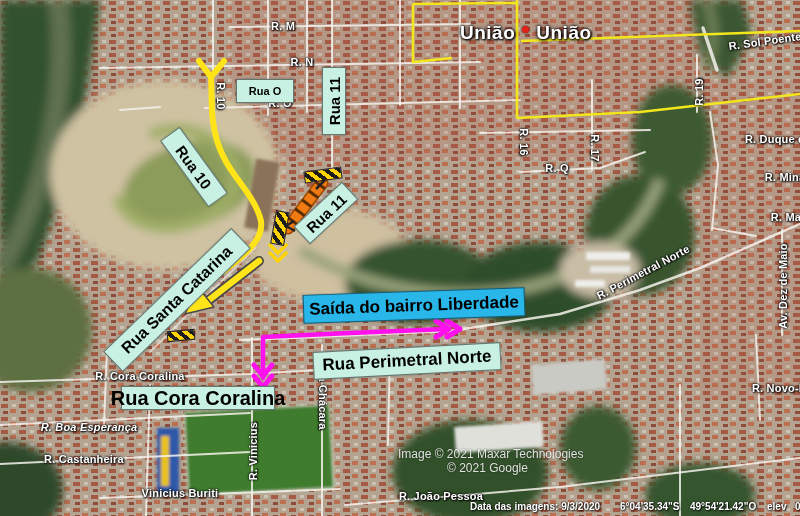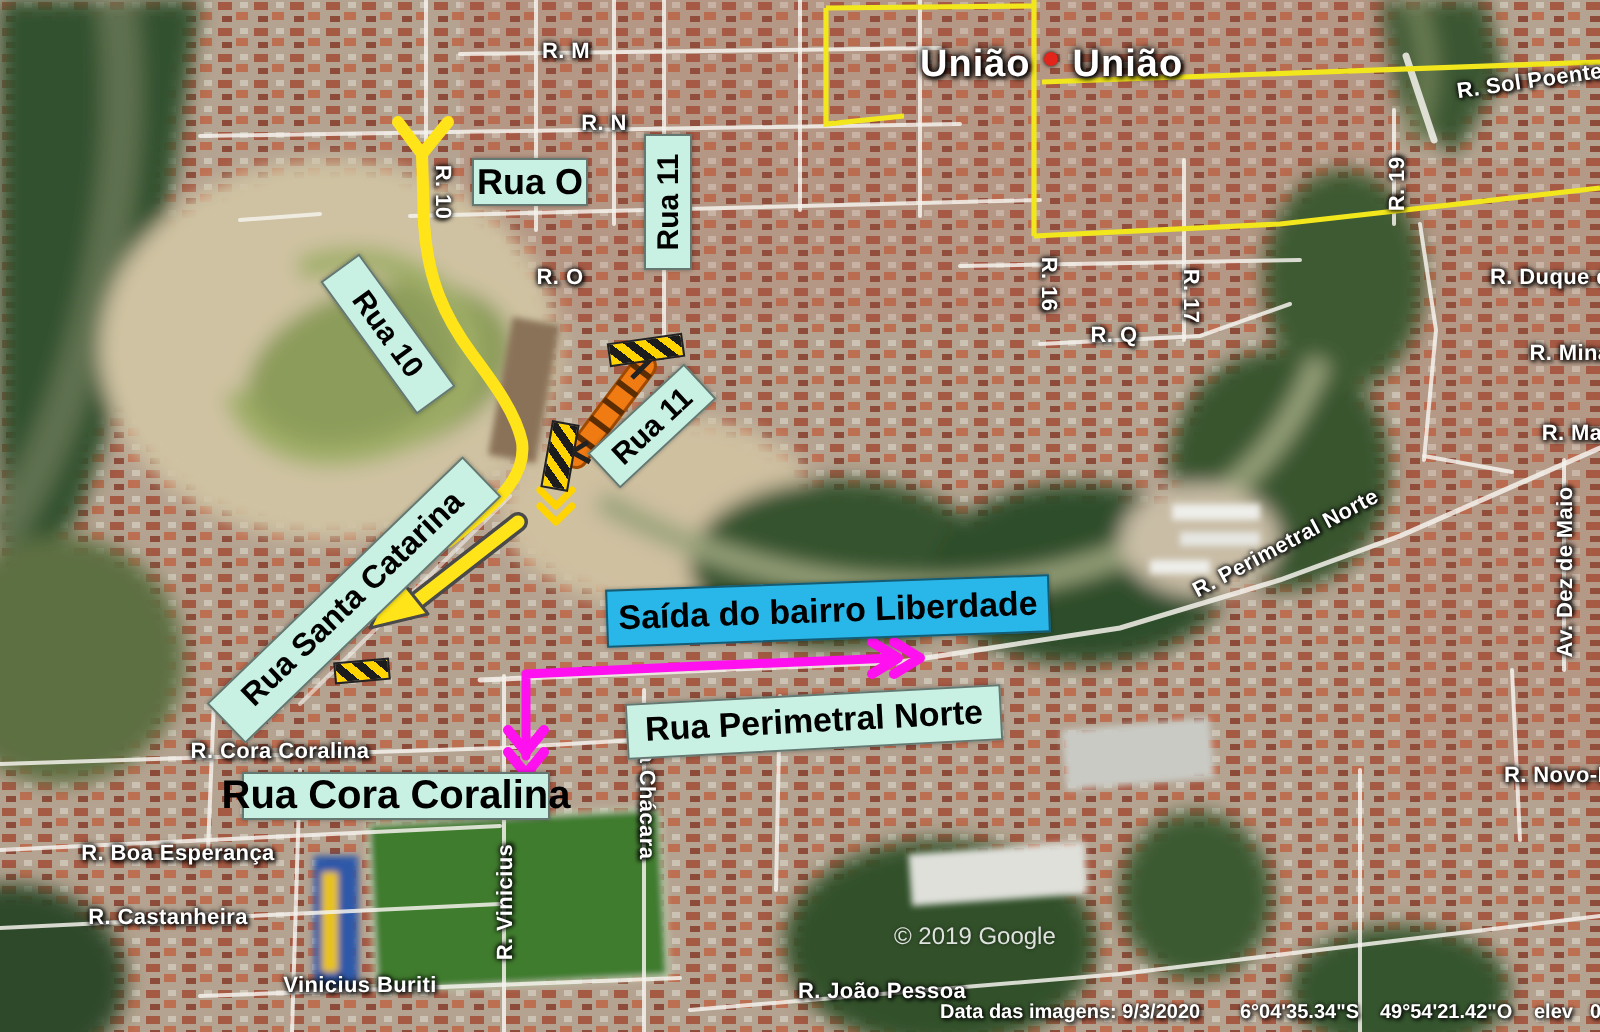--- a/index.html
+++ b/index.html
@@ -124,35 +124,35 @@
       <path d="M413,4 L517,3"></path>
       <path d="M413,4 L413,62 L452,58"></path>
       <path d="M517,0 L517,118"></path>
       <path d="M521,41 L800,31"></path>
       <path d="M517,118 L640,112 L800,94"></path>
     </g>
   </svg>
 
   <div class="road-label" style="left:283px;top:26px;">R. M</div>
   <div class="road-label" style="left:302px;top:62px;">R. N</div>
-  <div class="road-label" style="left:280px;top:103px;margin-top:36px;">R. O</div>
+  <div class="road-label" style="left:280px;top:103px;">R. O</div>
   <div class="road-label" style="left:557px;top:168px;">R. Q</div>
   <div class="road-label" style="left:221px;top:96px;transform:translate(-50%,-50%) rotate(90deg);">R. 10</div>
   <div class="road-label" style="left:524px;top:142px;transform:translate(-50%,-50%) rotate(90deg);">R. 16</div>
   <div class="road-label" style="left:595px;top:148px;transform:translate(-50%,-50%) rotate(90deg);">R. 17</div>
   <div class="road-label" style="left:699px;top:92px;transform:translate(-50%,-50%) rotate(-90deg);">R. 19</div>
   <div class="road-label" style="left:765px;top:41px;transform:translate(-50%,-50%) rotate(-8deg);">R. Sol Poente</div>
   <div class="road-label" style="left:775px;top:139px;">R. Duque d</div>
   <div class="road-label" style="left:785px;top:177px;">R. Mina</div>
   <div class="road-label" style="left:786px;top:217px;">R. Ma</div>
   <div class="road-label" style="left:783px;top:286px;transform:translate(-50%,-50%) rotate(-90deg);">Av. Dez de Maio</div>
   <div class="road-label" style="left:643px;top:272px;transform:translate(-50%,-50%) rotate(-28deg);">R. Perimetral Norte</div>
   <div class="road-label" style="left:777px;top:388px;">R. Novo-I</div>
   <div class="road-label" style="left:140px;top:376px;">R. Cora Coralina</div>
-  <div class="road-label" style="left:89px;top:427px;">R. Boa Esperança</div>
+  <div class="road-label" style="left:89px;top:427px;font-style:italic;">R. Boa Esperança</div>
   <div class="road-label" style="left:84px;top:459px;">R. Castanheira</div>
   <div class="road-label" style="left:180px;top:493px;">Vinicius Buriti</div>
   <div class="road-label" style="left:441px;top:496px;">R. João Pessoa</div>
   <div class="road-label" style="left:253px;top:451px;transform:translate(-50%,-50%) rotate(-90deg);">R. Vinicius</div>
   <div class="road-label" style="left:323px;top:399px;transform:translate(-50%,-50%) rotate(90deg);">da Chácara</div>
 
   <div class="place-label" style="left:460px;top:22px;">
     <span>União</span>
     <span class="place-dot"></span>
     <span>União</span>
@@ -190,29 +190,30 @@
       <path d="M447,321 L460,329 L447,337" stroke-width="5"></path>
       <path d="M254,365 L263,376 L272,365" stroke-width="5"></path>
       <path d="M254,376 L263,387 L272,376" stroke-width="5"></path>
     </g>
   </svg>
 
   <div class="hatch" style="left:304px;top:169px;width:36px;height:10px;transform:rotate(-8deg);"></div>
   <div class="hatch" style="left:273px;top:211px;width:12px;height:32px;transform:rotate(10deg);"></div>
   <div class="hatch" style="left:167px;top:330px;width:26px;height:9px;transform:rotate(-5deg);"></div>
 
-  <div class="callout" style="left:236px;top:79px;width:56px;height:22px;font-size:18px;">Rua O</div>
+  <div class="callout" style="left:236px;top:79px;width:56px;height:22px;font-size:11px;">Rua O</div>
   <div class="callout" style="left:300px;top:89px;width:66px;height:22px;font-size:15px;transform:rotate(-90deg);">Rua 11</div>
   <div class="callout" style="left:153px;top:155px;width:80px;height:22px;font-size:15px;transform:rotate(54deg);">Rua 10</div>
   <div class="callout" style="left:293px;top:201px;width:64px;height:22px;font-size:15px;transform:rotate(-43deg);">Rua 11</div>
   <div class="callout" style="left:88px;top:286px;width:176px;height:26px;font-size:16px;transform:rotate(-44deg);">Rua Santa Catarina</div>
   <div class="callout cyan" style="left:303px;top:291px;width:220px;height:27px;font-size:17px;transform:rotate(-2deg);">Saída do bairro Liberdade</div>
   <div class="callout" style="left:313px;top:347px;width:186px;height:26px;font-size:17px;transform:rotate(-3deg);">Rua Perimetral Norte</div>
   <div class="callout" style="left:121px;top:386px;width:152px;height:22px;font-size:20px;">Rua Cora Coralina</div>
 
-  <div class="credit" style="left:447px;top:461px;">© 2019 Google</div>
+  <div class="credit" style="left:398px;top:447px;">Image © 2021 Maxar Technologies</div>
+  <div class="credit" style="left:447px;top:461px;">© 2021 Google</div>
   <div class="statusbar-text" style="left:470px;top:501px;">Data das imagens: 9/3/2020</div>
   <div class="statusbar-text" style="left:620px;top:501px;">6°04'35.34"S</div>
   <div class="statusbar-text" style="left:690px;top:501px;">49°54'21.42"O</div>
   <div class="statusbar-text" style="left:767px;top:501px;">elev</div>
   <div class="statusbar-text" style="left:795px;top:501px;">0</div>
 
 </div>
 
 </body></html>

